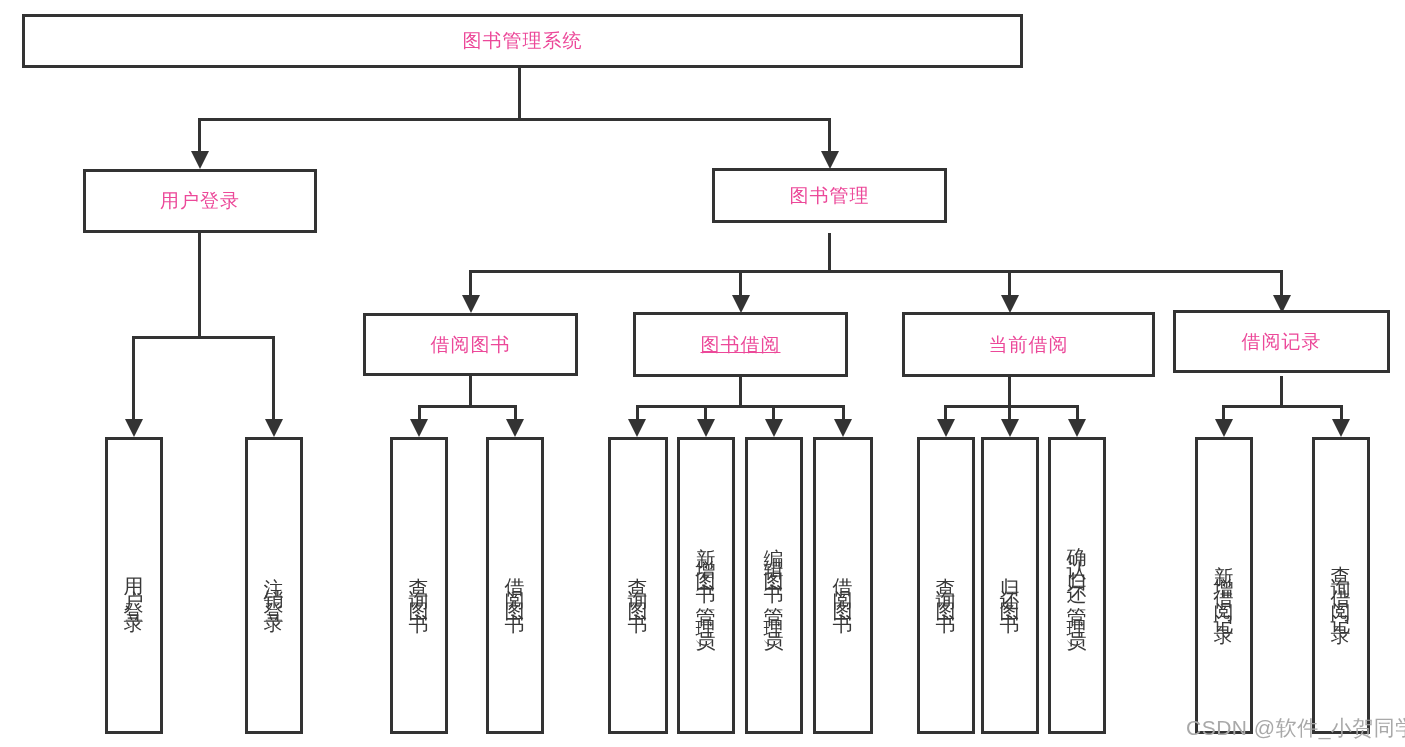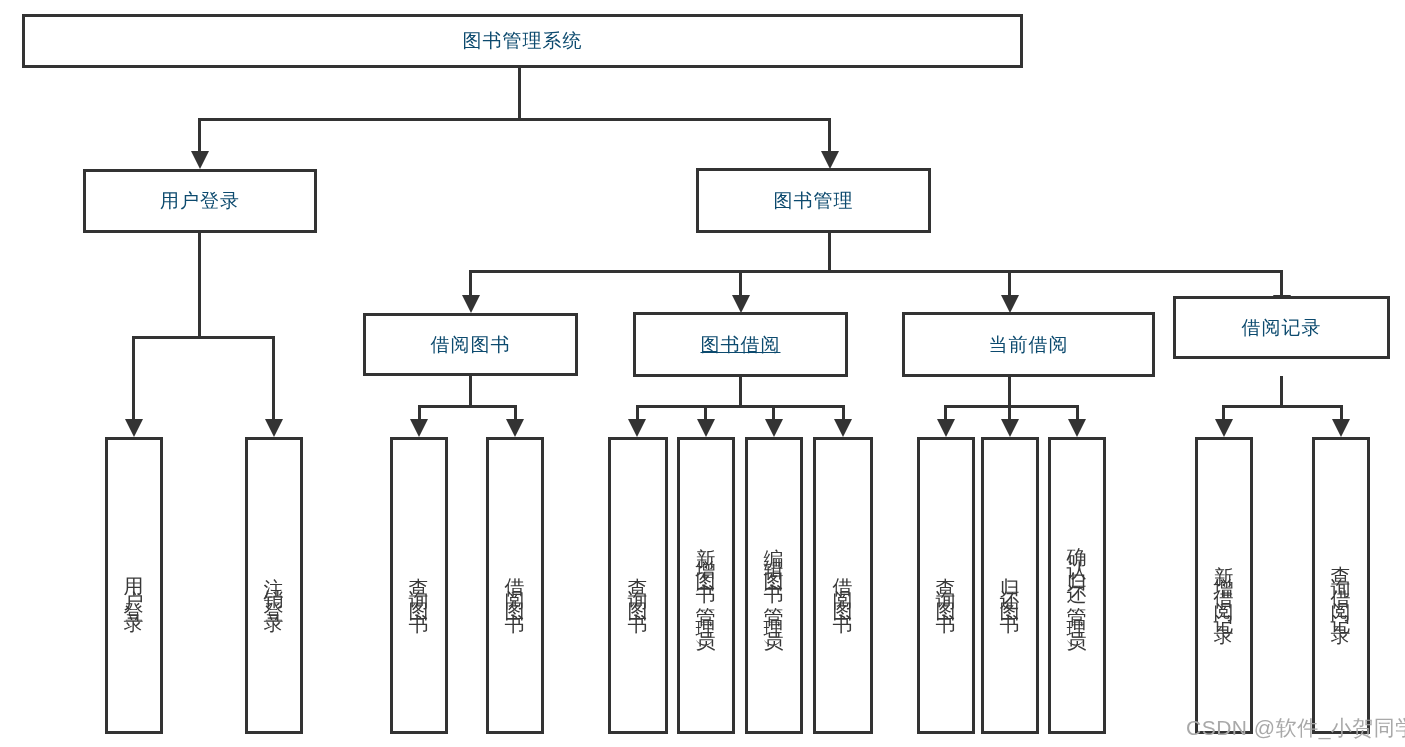--- a/index.html
+++ b/index.html
@@ -4,21 +4,21 @@
 <style>
   html,body{margin:0;padding:0;background:#ffffff;}
   .stage{
     position:relative;width:1405px;height:747px;background:#ffffff;overflow:hidden;
     font-family:"Liberation Sans","DejaVu Sans",sans-serif;
     color:#383838;
   }
   .node{
     position:absolute;box-sizing:border-box;border:3px solid #333333;background:#ffffff;
     display:flex;align-items:center;justify-content:center;
-    font-size:19px;letter-spacing:1px;color:#0c4a6e;
+    font-size:19px;letter-spacing:1px;color:#ec4899;
   }
   .leaf{
     position:absolute;box-sizing:border-box;border:3px solid #333333;background:#ffffff;
     top:437px;height:297px;width:58px;
     display:flex;align-items:center;justify-content:center;
   }
   .leaf .vtext{
     writing-mode:vertical-rl;
     font-size:20px;letter-spacing:12px;line-height:1;
     color:#383838;white-space:nowrap;
@@ -47,21 +47,21 @@
   <div class="v" style="left:518px;top:68px;height:50px;"></div>
   <div class="h" style="left:198px;top:118px;width:633px;"></div>
   <div class="v" style="left:198px;top:118px;height:36px;"></div>
   <div class="arrow" style="left:191px;top:151px;"></div>
   <div class="v" style="left:828px;top:118px;height:36px;"></div>
   <div class="arrow" style="left:821px;top:151px;"></div>
 
   <div class="node" style="left:83px;top:169px;width:234px;height:64px;">
     <span>用户登录</span>
   </div>
-  <div class="node" style="left:696px;top:168px;width:235px;height:65px;">
+  <div class="node" style="left:712px;top:168px;width:235px;height:55px;">
     <span>图书管理</span>
   </div>
 
   <div class="v" style="left:198px;top:233px;height:103px;"></div>
   <div class="h" style="left:132px;top:336px;width:143px;"></div>
   <div class="v" style="left:132px;top:336px;height:84px;"></div>
   <div class="arrow" style="left:125px;top:419px;"></div>
   <div class="v" style="left:272px;top:336px;height:84px;"></div>
   <div class="arrow" style="left:265px;top:419px;"></div>
 
@@ -78,21 +78,21 @@
 
   <div class="node" style="left:363px;top:313px;width:215px;height:63px;">
     <span>借阅图书</span>
   </div>
   <div class="node" style="left:633px;top:312px;width:215px;height:65px;text-decoration:underline;">
     <span>图书借阅</span>
   </div>
   <div class="node" style="left:902px;top:312px;width:253px;height:65px;">
     <span>当前借阅</span>
   </div>
-  <div class="node" style="left:1173px;top:296px;width:217px;height:63px;">
+  <div class="node" style="left:1173px;top:310px;width:217px;height:63px;">
     <span>借阅记录</span>
   </div>
 
   <div class="v" style="left:469px;top:376px;height:29px;"></div>
   <div class="h" style="left:418px;top:405px;width:99px;"></div>
   <div class="v" style="left:418px;top:405px;height:17px;"></div>
   <div class="arrow" style="left:410px;top:419px;"></div>
   <div class="v" style="left:514px;top:405px;height:17px;"></div>
   <div class="arrow" style="left:506px;top:419px;"></div>
 

